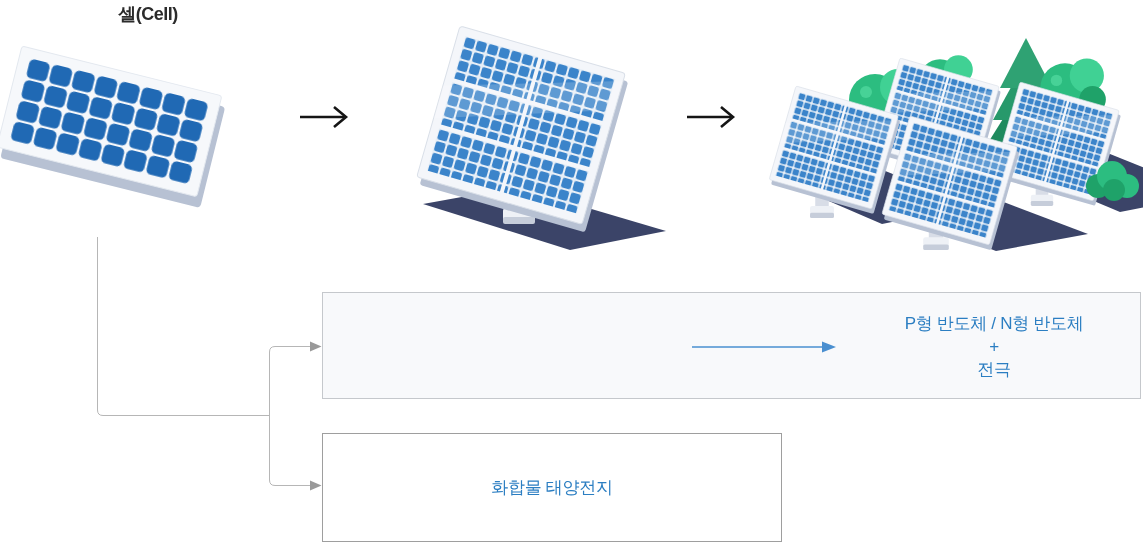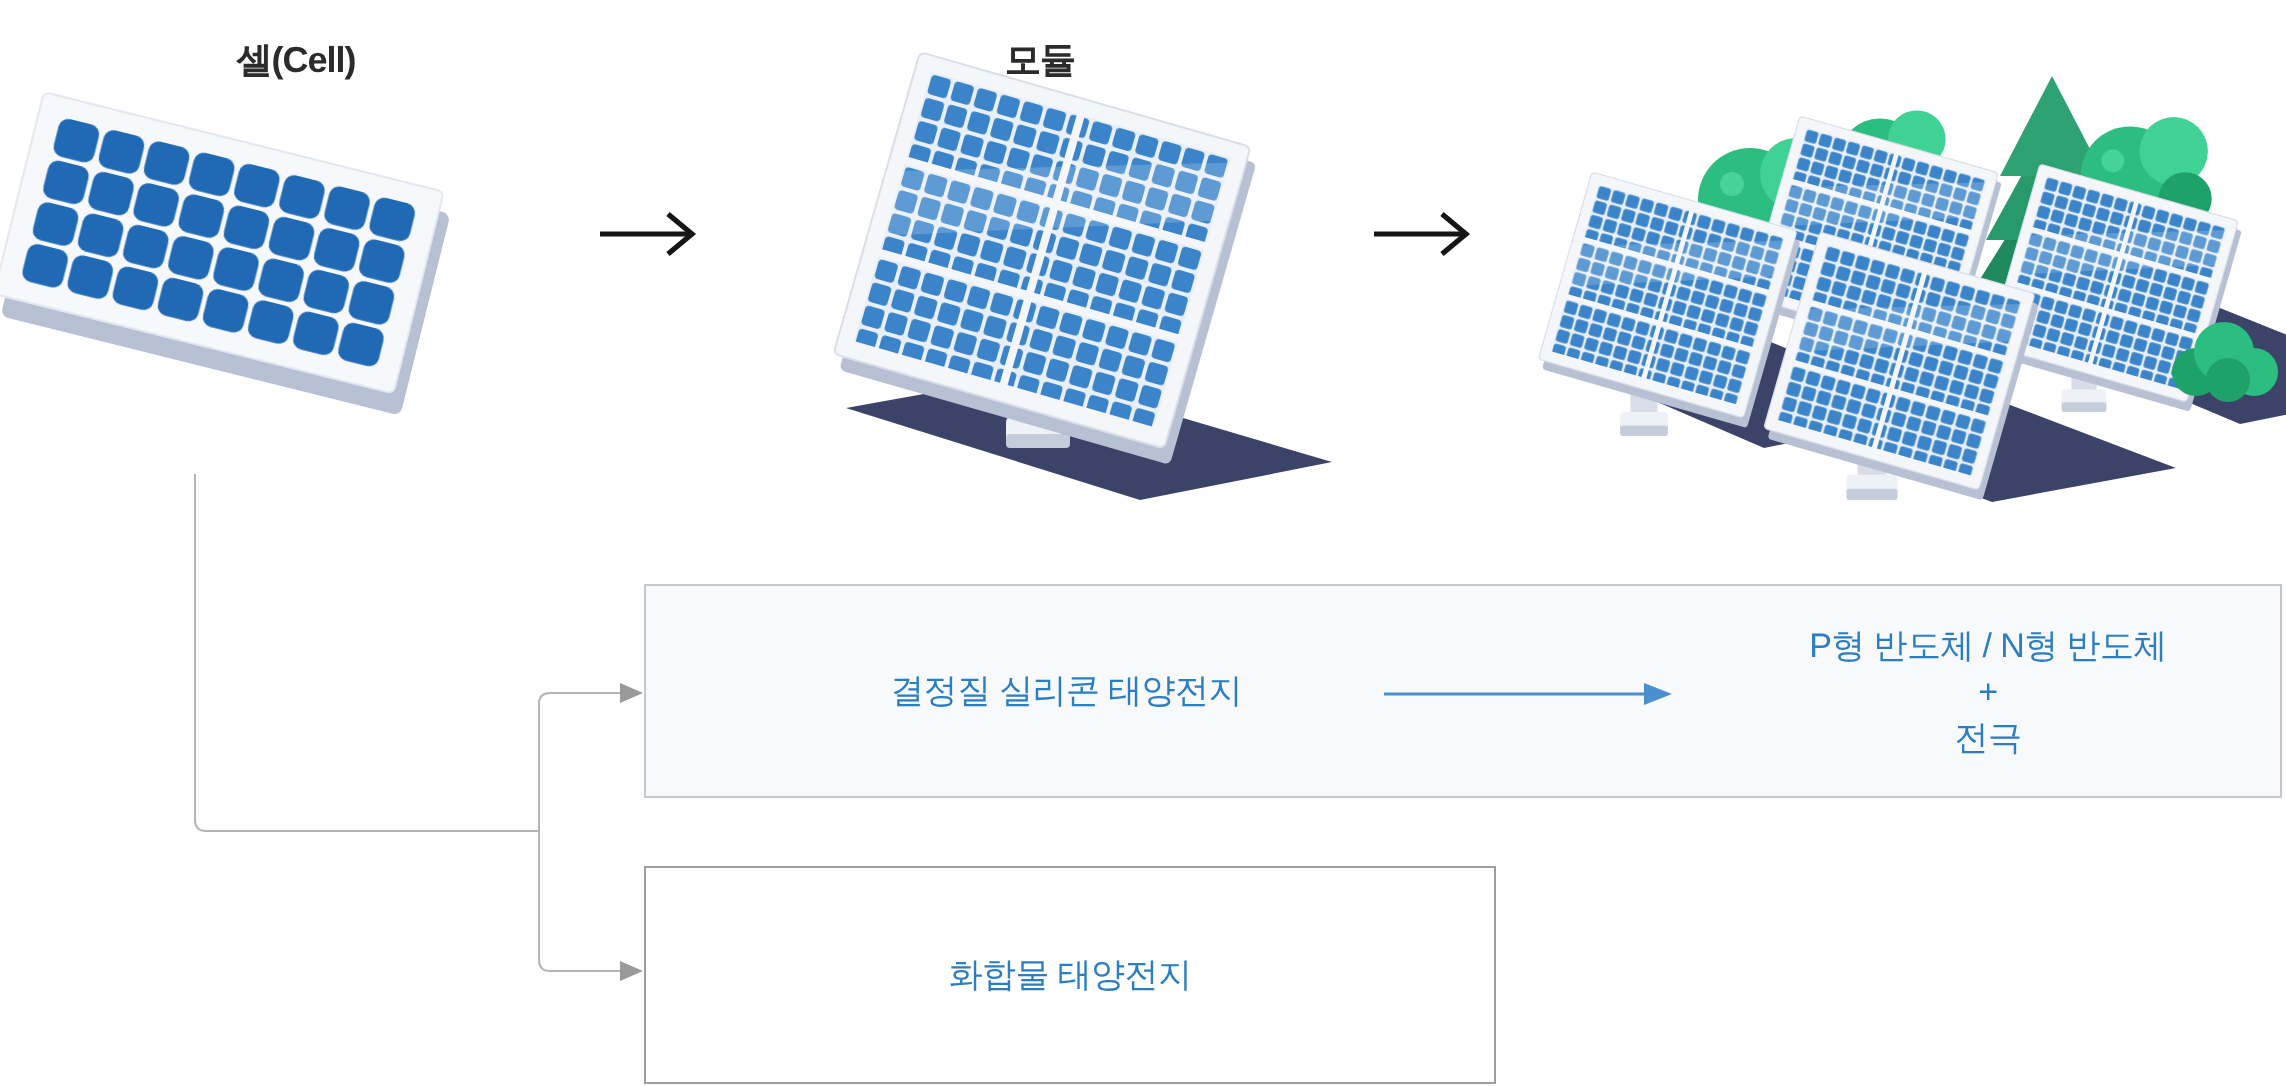--- a/index.html
+++ b/index.html
@@ -5,21 +5,21 @@
   html,body{margin:0;padding:0;background:#ffffff;}
   .canvas{
     position:relative;
     width:1143px;height:543px;
     background:#ffffff;
     font-family:"Liberation Sans", sans-serif;
     overflow:hidden;
   }
   .stage-label{
     position:absolute;
-    top:18px;
+    top:2px;
     width:200px;
     text-align:center;
     font-size:18px;
     font-weight:bold;
     color:#2b2b2b;
     letter-spacing:-0.5px;
   }
   .illus{position:absolute;overflow:visible;}
   .connector-svg{position:absolute;left:0;top:0;pointer-events:none;}
   .flow-box{
@@ -38,21 +38,21 @@
     position:absolute;left:0;top:0;width:420px;height:100%;
     display:flex;align-items:center;justify-content:center;
   }
   .box-crystalline .flow-arrow{position:absolute;left:368px;top:47px;}
   .box-crystalline .right-block{
     position:absolute;left:510px;width:322px;top:50%;
     transform:translateY(-50%);
     text-align:center;line-height:23px;
   }
   .box-compound{
-    left:322px;top:433px;width:426px;height:109px;
+    left:322px;top:433px;width:460px;height:109px;
     background:#ffffff;
     border:1px solid #9e9e9e;
     display:flex;align-items:center;justify-content:center;
   }
 </style>
 </head>
 <body>
 
 <div class="canvas">
 
@@ -86,21 +86,20 @@
         <rect x="-5" y="18" width="10" height="28" fill="#66503f"></rect>
         <circle cx="0" cy="0" r="26" fill="#2cbd80"></circle>
         <circle cx="23" cy="-13" r="18" fill="#40d194"></circle>
         <circle cx="29" cy="12" r="14" fill="#1fa269"></circle>
         <circle cx="-9" cy="-8" r="6" fill="#4fd79c" opacity="0.8"></circle>
       </g>
     </defs>
   </svg>
 
   <div class="stage-label" style="left:48px">셀(Cell)</div>
-  <div class="stage-label" style="left:420px">모듈</div>
 
   <svg class="illus" style="left:-4px;top:22px" width="250" height="190" viewBox="0 0 250 190" aria-hidden="true">
     <g transform="translate(26,24) rotate(14)">
       <rect x="6" y="10" width="206" height="104" rx="4" fill="#b7c1d3"></rect>
       <rect x="0" y="0" width="206" height="104" rx="3" fill="#f6f8fb" stroke="#e3e8ef" stroke-width="1"></rect>
       <rect x="10" y="9" width="186" height="86" fill="url(#cellbig)"></rect>
     </g>
   </svg>
 
   <svg class="illus" style="left:297px;top:104px" width="58" height="26" viewBox="0 0 58 26">
@@ -163,21 +162,20 @@
   </svg>
 
   <svg class="connector-svg" width="1143" height="543" viewBox="0 0 1143 543">
     <path d="M97.5,237 L97.5,410 Q97.5,415.5 103,415.5 L269,415.5" stroke="#b6b6b6" stroke-width="1" fill="none"></path>
     <path d="M312,346.5 L275,346.5 Q269.5,346.5 269.5,352 L269.5,480 Q269.5,485.5 275,485.5 L312,485.5" stroke="#b6b6b6" stroke-width="1" fill="none"></path>
     <polygon points="310,341.5 321.5,346.5 310,351.5" fill="#999999"></polygon>
     <polygon points="310,480.5 321.5,485.5 310,490.5" fill="#999999"></polygon>
   </svg>
 
   <div class="flow-box box-crystalline">
-    <span class="left-label">결정질 실리콘 태양전지</span>
     <svg class="flow-arrow" width="148" height="14" viewBox="0 0 148 14">
       <line x1="1" y1="7" x2="133" y2="7" stroke="#4a8fd0" stroke-width="1.5"></line>
       <polygon points="131,1.5 145,7 131,12.5" fill="#4a8fd0"></polygon>
     </svg>
     <div class="right-block">
       <div>P형 반도체 / N형 반도체</div>
       <div>+</div>
       <div>전극</div>
     </div>
   </div>

